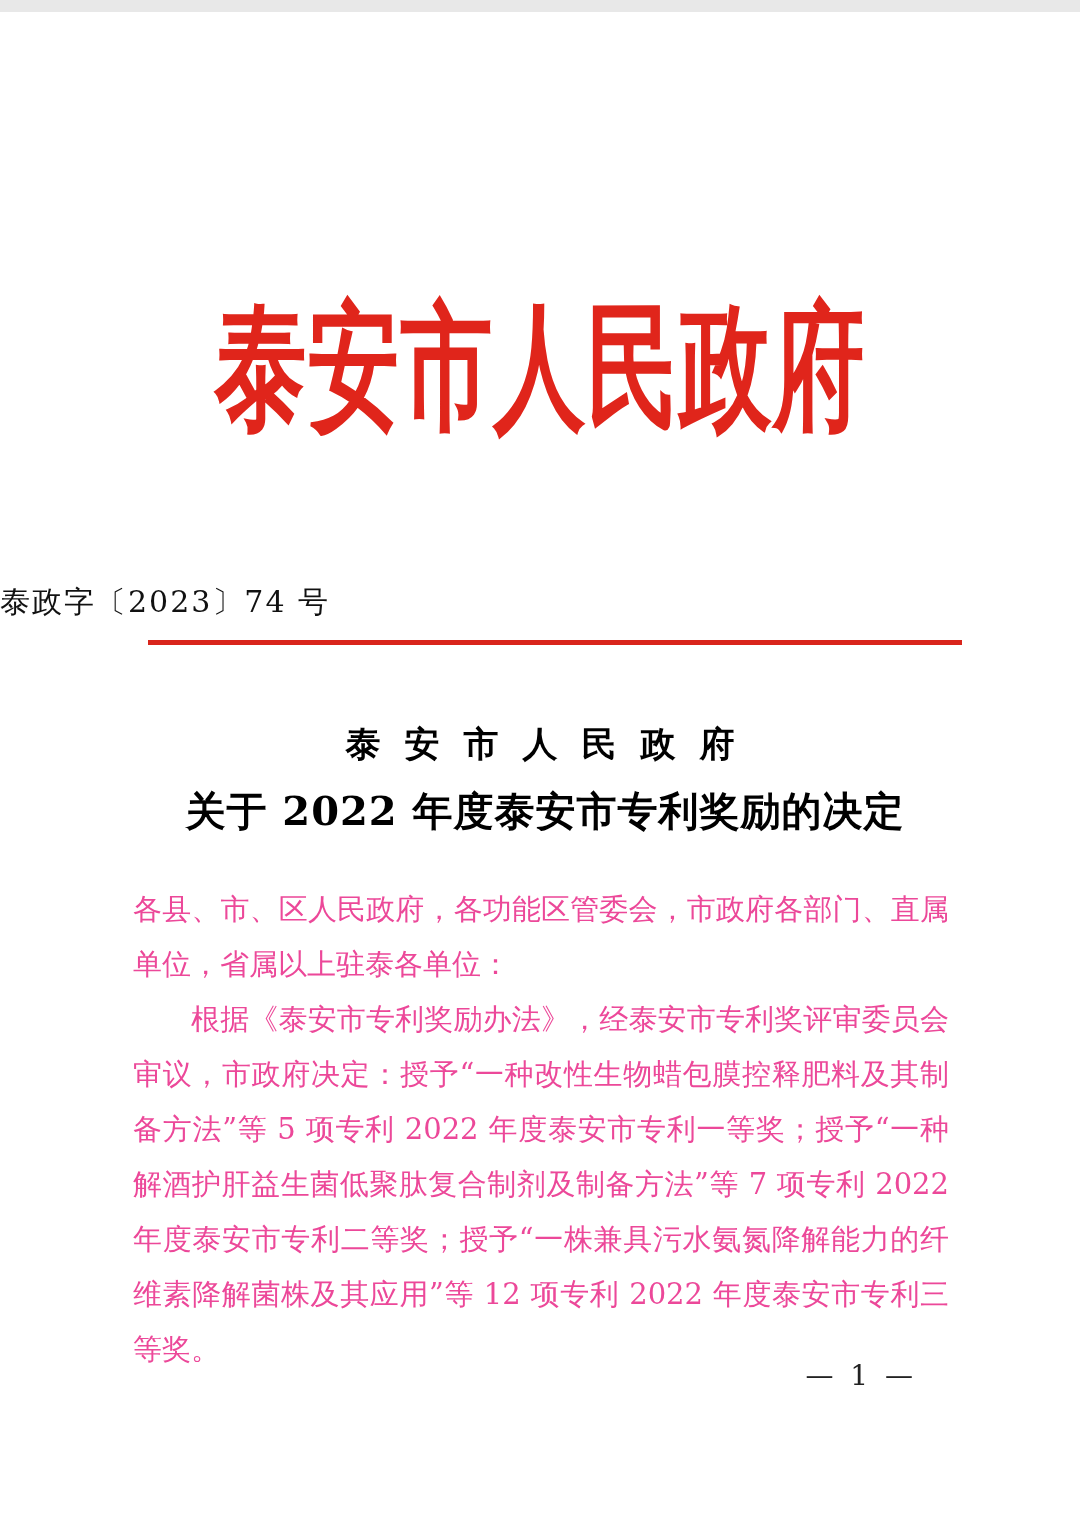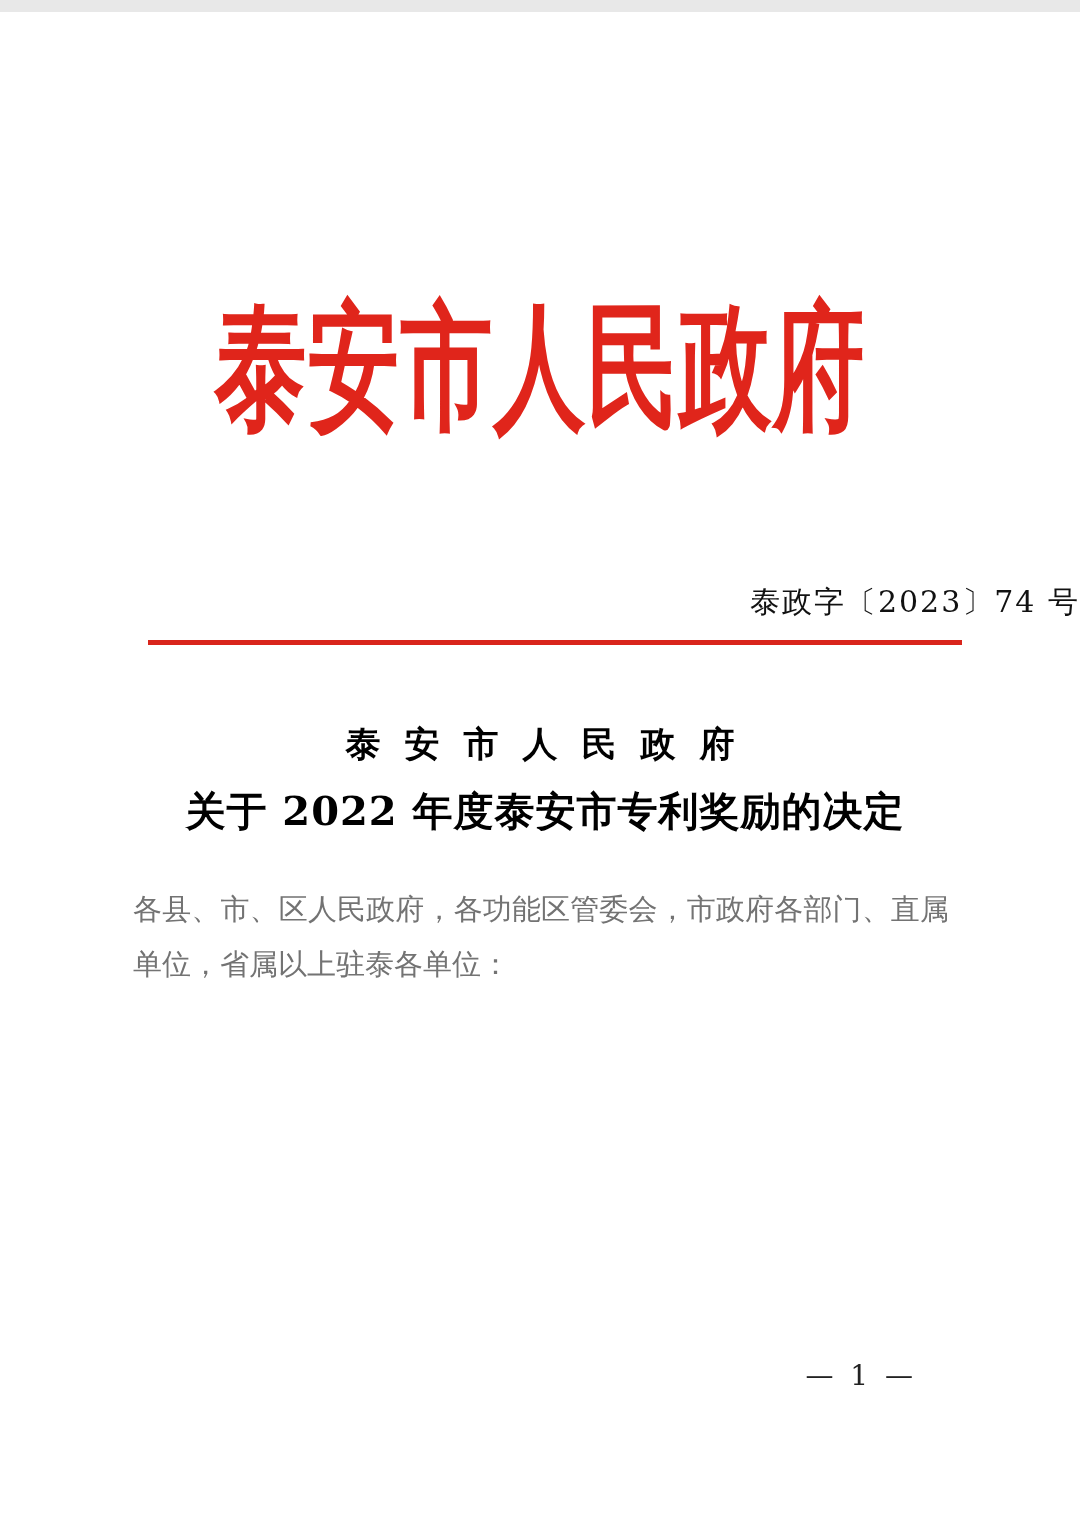--- a/index.html
+++ b/index.html
@@ -28,21 +28,21 @@
     letter-spacing: 1px;
     transform: scaleY(1.5);
     transform-origin: 50% 50%;
     white-space: nowrap;
   }
   .docnum {
     position: absolute;
     top: 570px;
     left: 0;
     right: 0;
-    text-align: right;
+    text-align: left;
     font-size: 30px;
     line-height: 40px;
     letter-spacing: 2px;
     color: #111111;
   }
   .redline {
     position: absolute;
     top: 628px;
     left: 148px;
     width: 814px;
@@ -76,21 +76,21 @@
   }
   .bodytext {
     position: absolute;
     top: 870px;
     left: 133px;
     width: 816px;
     font-size: 29px;
     line-height: 55px;
     text-align: justify;
     text-justify: inter-ideograph;
-    color: #737373;
+    color: #ec4899;
   }
   .bodytext p.indent { text-indent: 2em; }
   .pagenum {
     position: absolute;
     top: 1346px;
     right: 163px;
     font-size: 28px;
     line-height: 36px;
     letter-spacing: 4px;
     color: #222222;
@@ -108,17 +108,18 @@
 
   <div class="redline"></div>
 
   <div class="doctitle">
     <div class="t1">泰安市人民政府</div>
     <div class="t2">关于 2022 年度泰安市专利奖励的决定</div>
   </div>
 
   <div class="bodytext">
     <p>各县、市、区人民政府，各功能区管委会，市政府各部门、直属单位，省属以上驻泰各单位：</p>
+    <p class="indent">根据《泰安市专利奖励办法》，经泰安市专利奖评审委员会审议，市政府决定：授予“一种改性生物蜡包膜控释肥料及其制备方法”等 5 项专利 2022 年度泰安市专利一等奖；授予“一种解酒护肝益生菌低聚肽复合制剂及制备方法”等 7 项专利 2022 年度泰安市专利二等奖；授予“一株兼具污水氨氮降解能力的纤维素降解菌株及其应用”等 12 项专利 2022 年度泰安市专利三等奖。</p>
   </div>
 
   <div class="pagenum">— 1 —</div>
 
 </div>
 
 </body></html>

